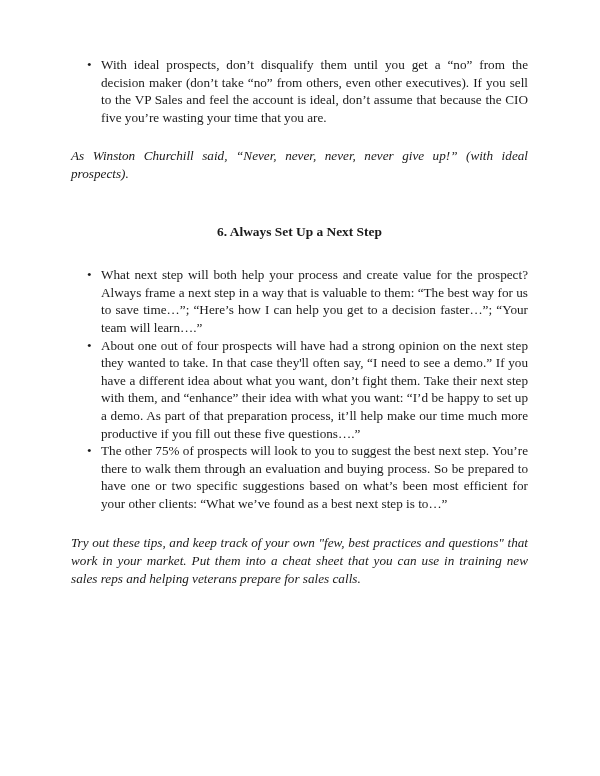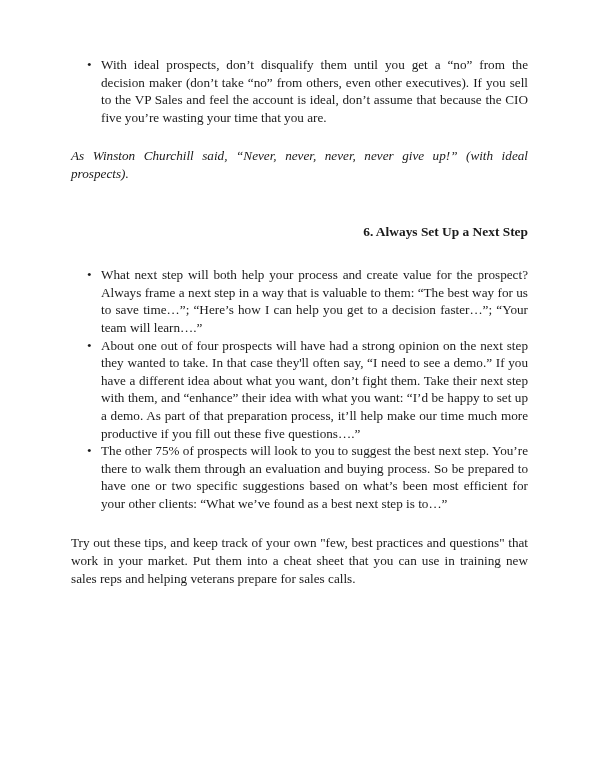--- a/index.html
+++ b/index.html
@@ -33,24 +33,24 @@
   }
 
   
   .para {
     margin: 0;
     font-size: 13.2px;
     line-height: 17.6px;
     text-align: justify;
     text-justify: inter-word;
     hyphens: none;
+    font-style: italic;
   }
 
   .para-italic {
-    font-style: italic;
   }
 
   
   .bullets {
     list-style: none;
     margin: 0;
     padding: 0;
   }
   .bullets li {
     position: relative;
@@ -68,21 +68,21 @@
     line-height: 17.6px;
     font-size: 13.2px;
   }
 
   
   .heading {
     margin: 0;
     font-size: 13.4px;
     line-height: 17.6px;
     font-weight: bold;
-    text-align: right;
+    text-align: center;
   }
 
   
   .gap-after-list-1 { height: 21px; }
   .gap-after-quote  { height: 40px; }
   .gap-after-heading{ height: 26px; }
   .gap-after-list-2 { height: 22px; }
 </style>
 </head>
 <body>

